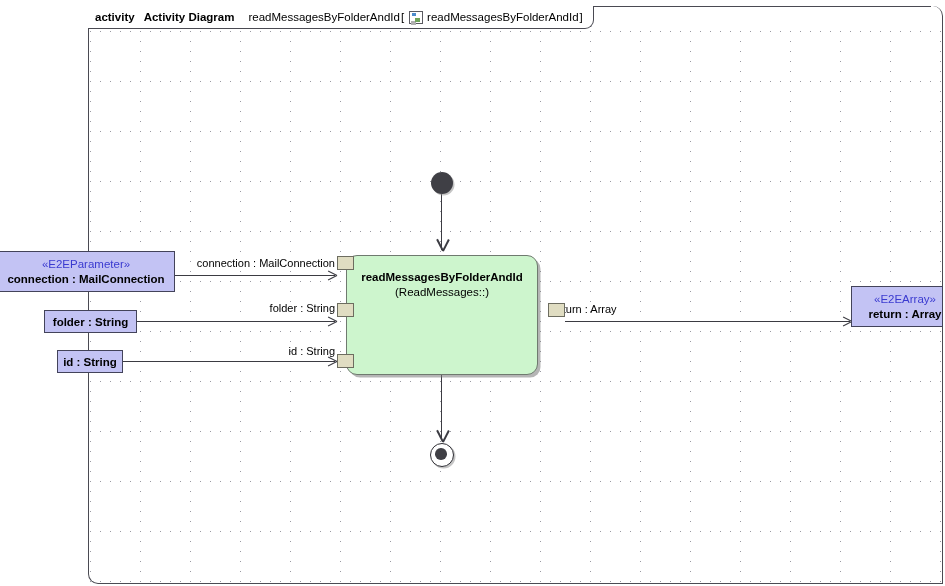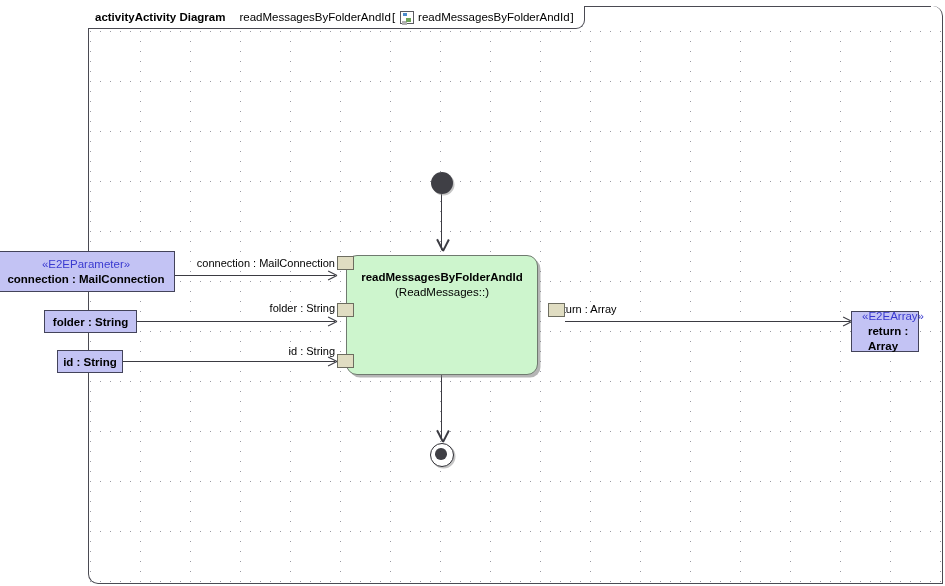--- a/index.html
+++ b/index.html
@@ -73,21 +73,21 @@
     box-sizing: border-box;
     background: #ffffff;
     border: 1.5px solid #4a4a52;
     border-top: none;
     border-left: none;
     border-radius: 0 0 9px 0;
     white-space: nowrap;
     font-size: 11.5px;
     color: #000000;
   }
-  .frame-tab .kw { font-weight: bold; margin-right: 0; }
+  .frame-tab .kw { font-weight: bold; margin-right: 9px; }
   .frame-tab .kw2 { font-weight: bold; margin-right: 14px; }
   .frame-tab .dname { font-weight: normal; }
   .frame-tab .brk { font-weight: normal; margin: 0 1px; }
   .frame-tab .inner-name { font-weight: normal; margin-left: 4px; }
 
   .tab-icon {
     display: inline-block;
     width: 14px;
     height: 13px;
     margin-left: 4px;
@@ -320,18 +320,18 @@
     <div class="pname">id : String</div>
   </div>
   <div class="edge h" style="left:123px; top:361px; width:212px;"></div>
   <div class="arrow-open-right" style="left:327px; top:356px;"></div>
   <div class="edge-label right" style="left:205px; top:345px; width:130px;">id : String</div>
 
   <div class="edge h" style="left:565px; top:321px; width:285px;"></div>
   <div class="arrow-open-right" style="left:842px; top:316px;"></div>
   <div class="edge-label" style="left:553px; top:303px;">return : Array</div>
 
-  <div class="node param" style="left:851px; top:311px; width:68px; height:41px;padding-left:16px;">
+  <div class="node param" style="left:851px; top:286px; width:92px; height:41px;padding-left:16px;">
     <div class="stereo">«E2EArray»</div>
     <div class="pname">return : Array</div>
   </div>
 
 </div>
 
 </body></html>

